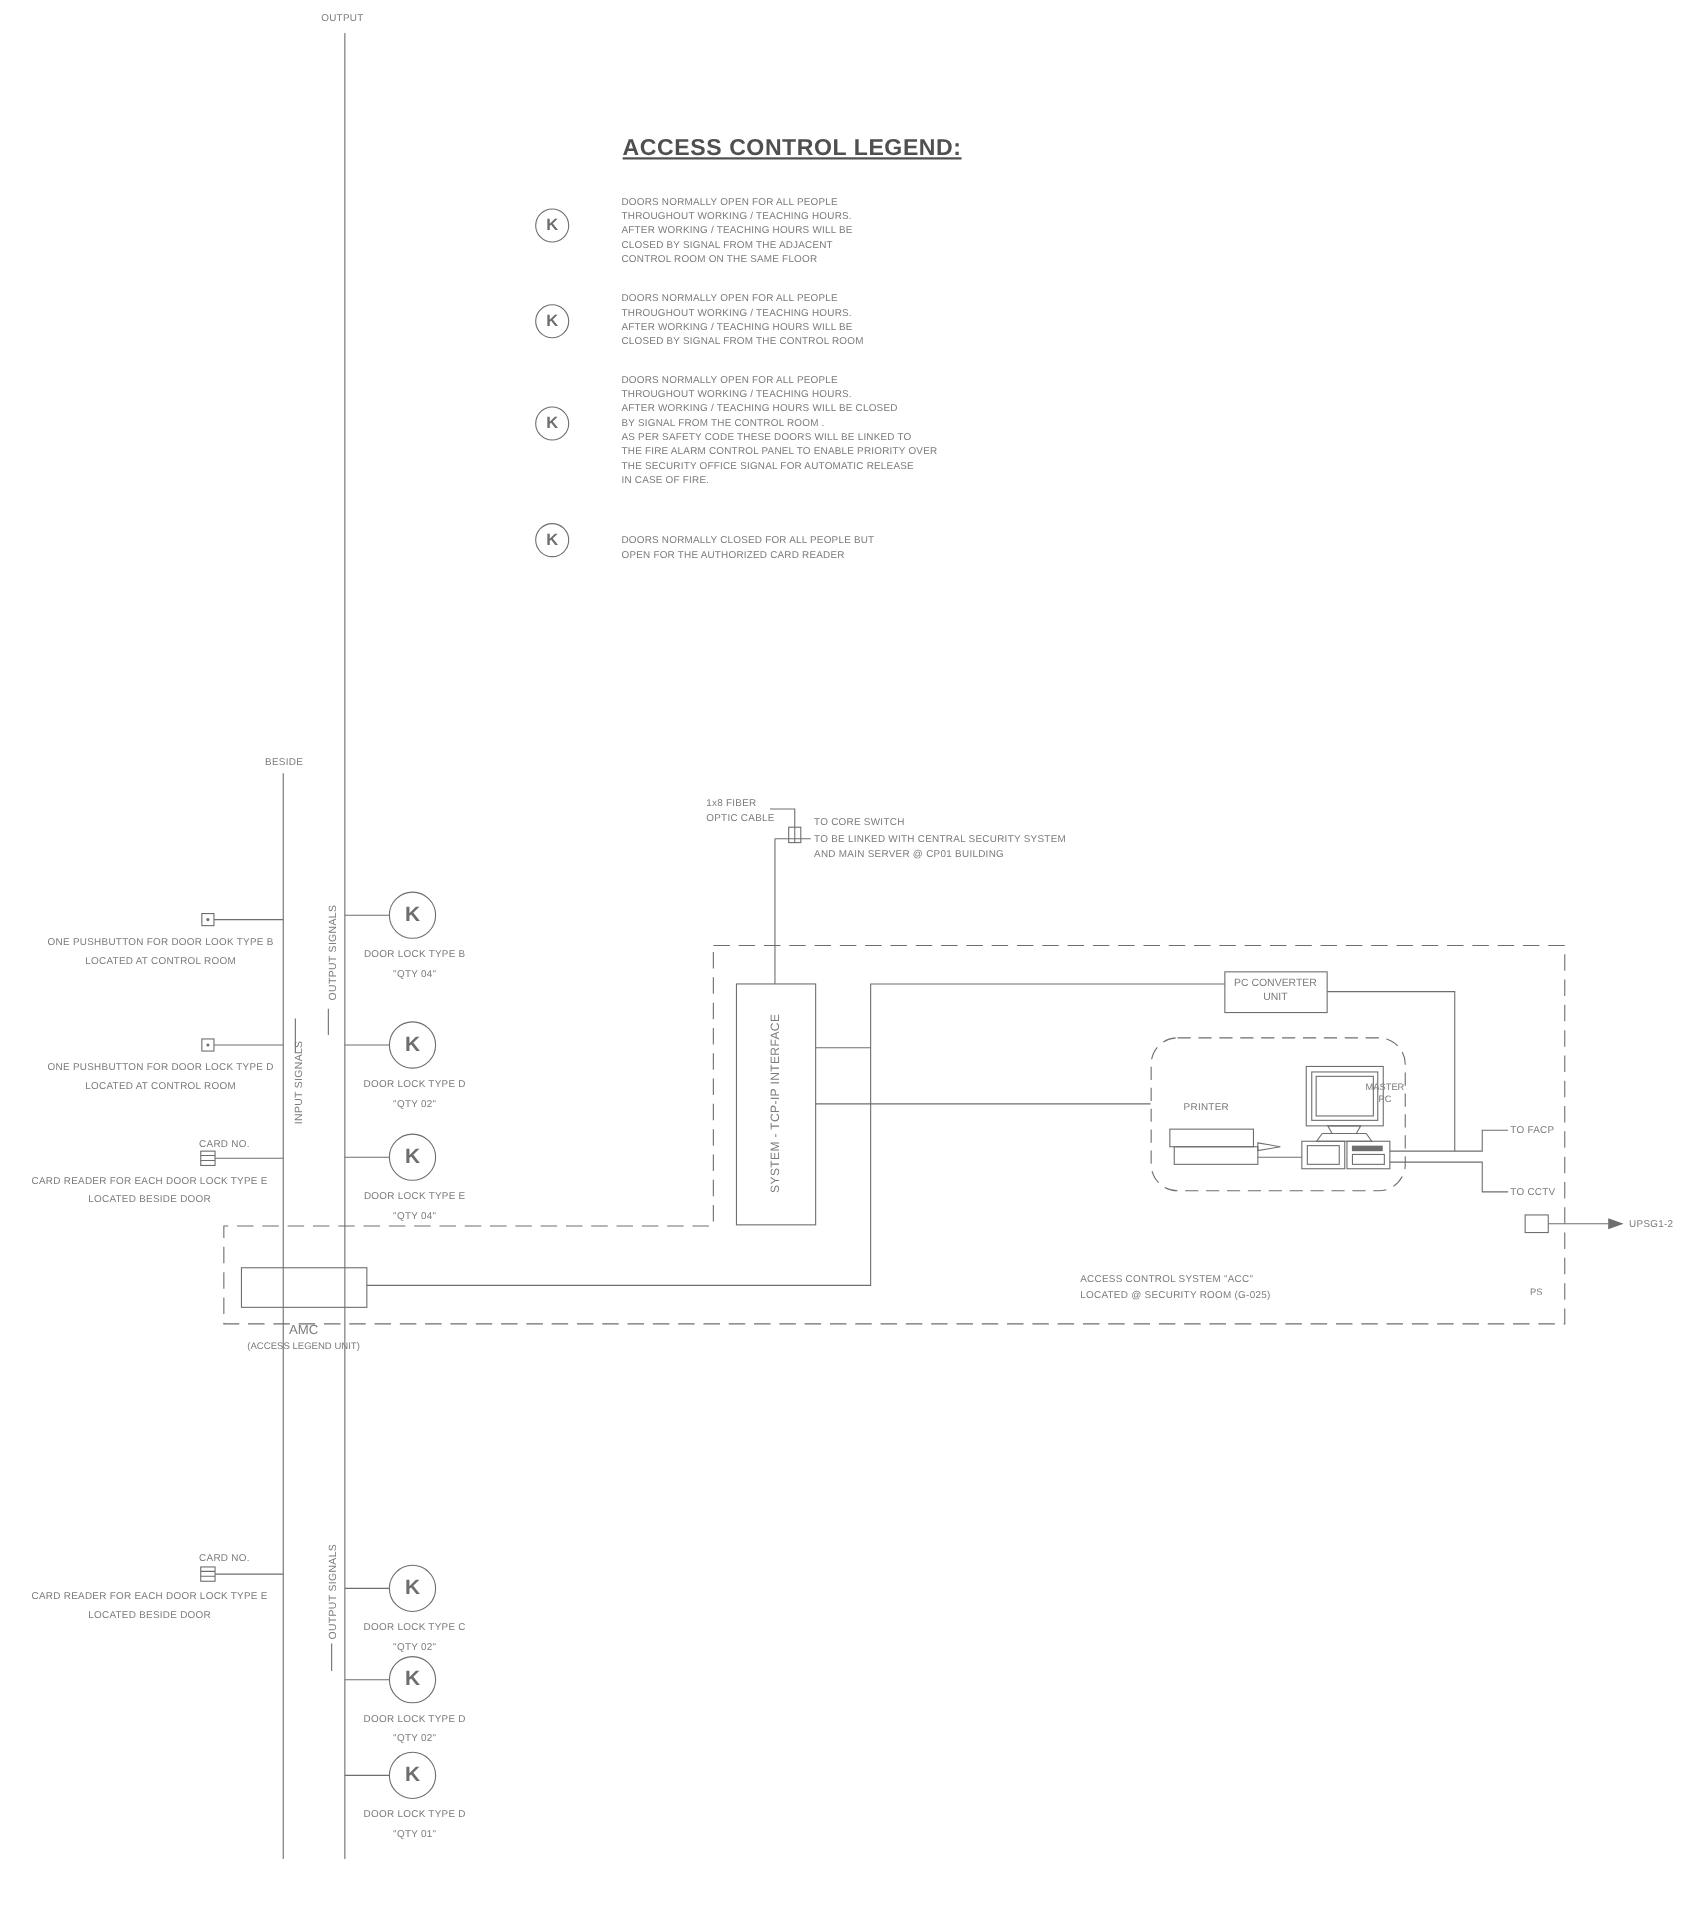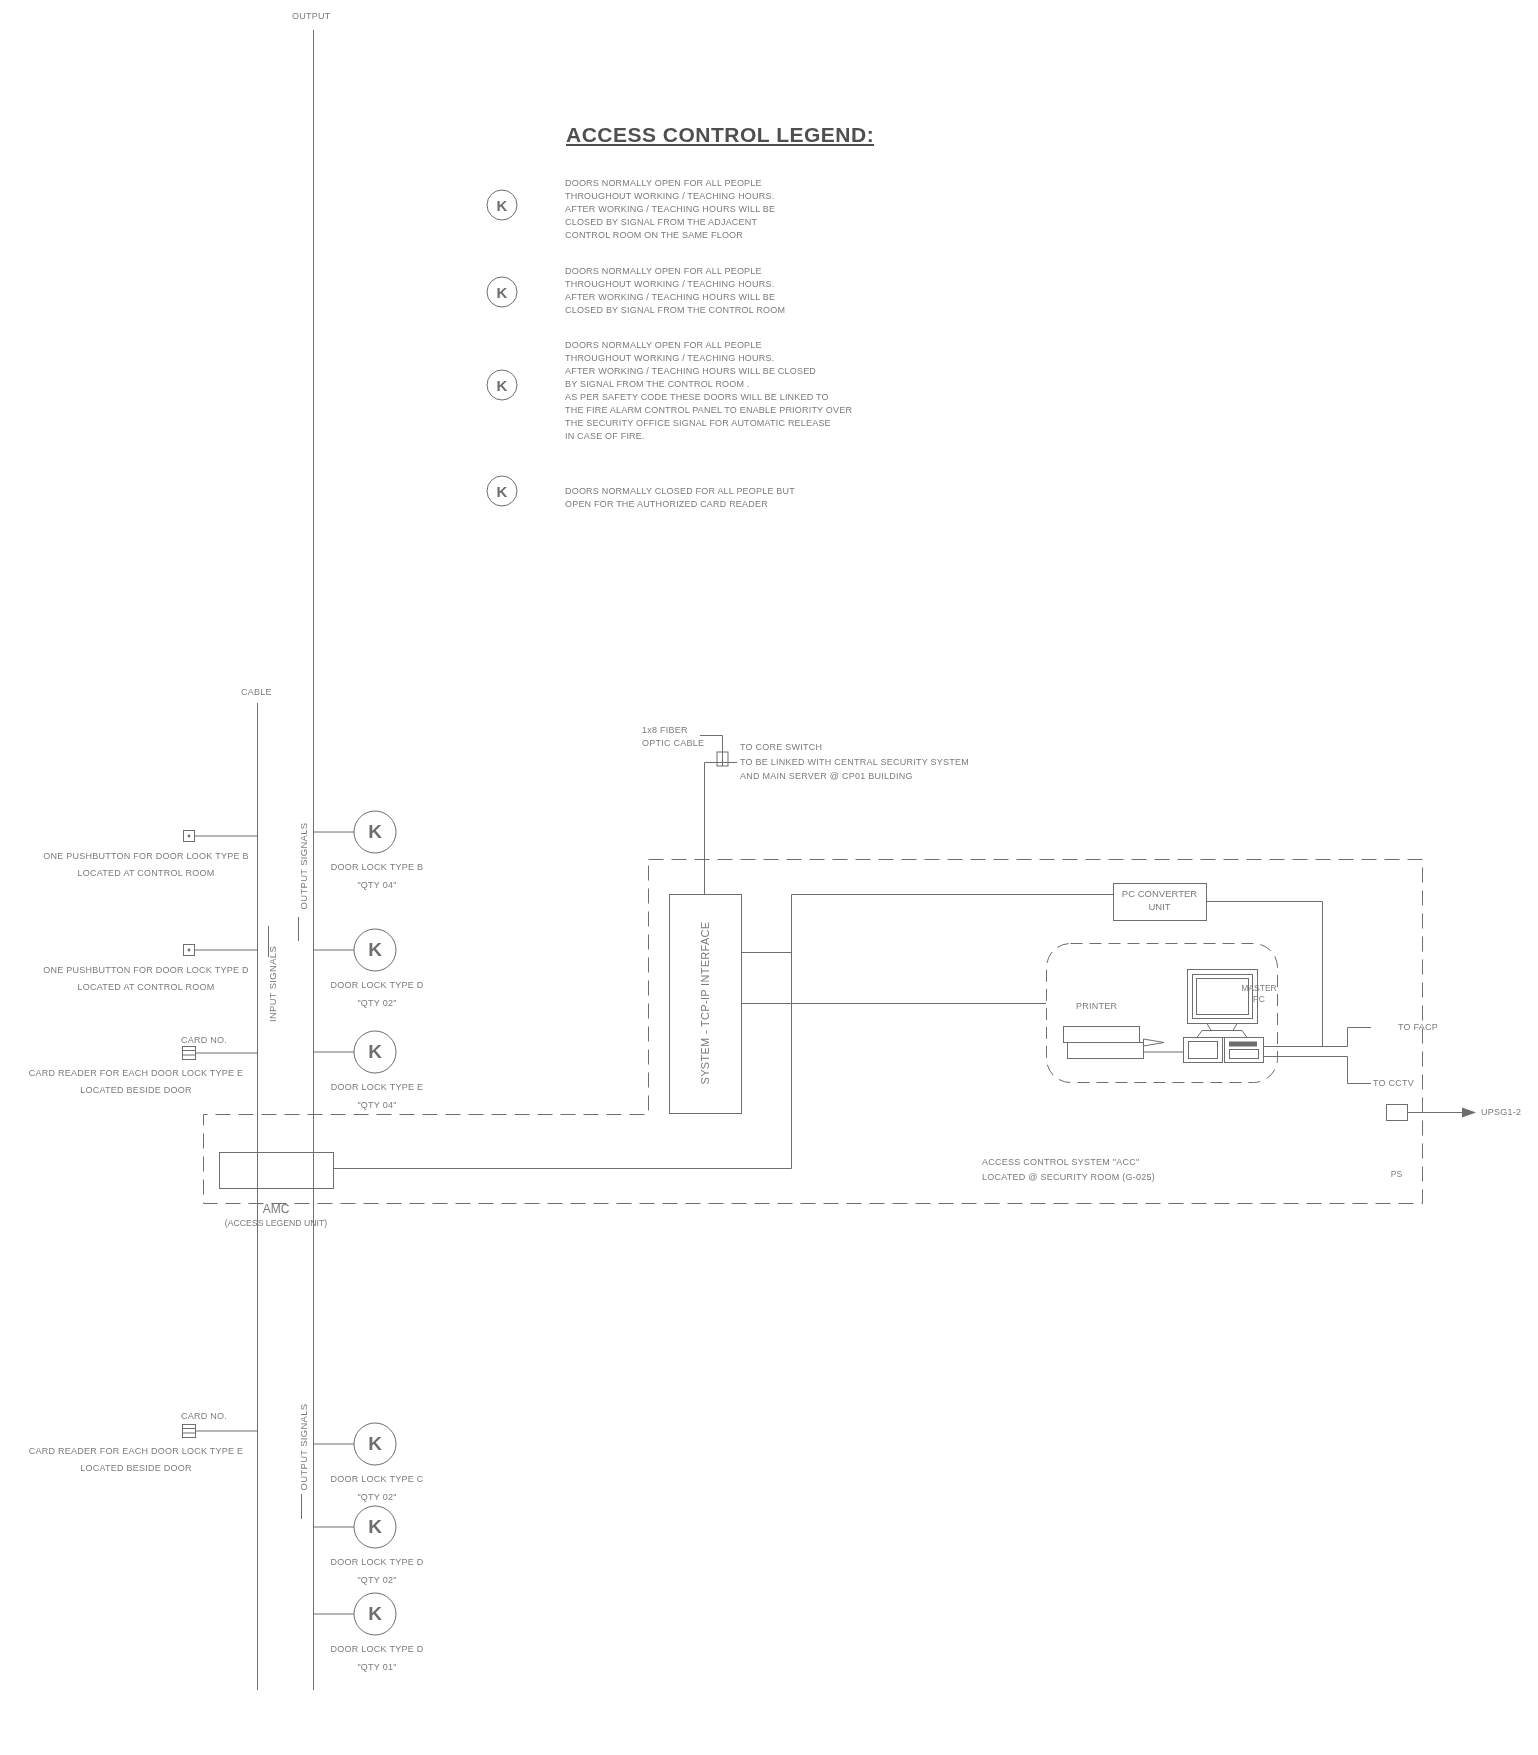--- a/index.html
+++ b/index.html
@@ -125,21 +125,21 @@
     <path d="M1263.5 1056.5 H1347.5 V1083.5 H1371"></path>
 
     <g>
       <rect x="1386.5" y="1104.5" width="21" height="16"></rect>
       <path d="M1407.5 1112.5 H1462"></path>
       <path d="M1462 1107.5 L1476 1112.5 L1462 1117.5 Z" fill="#6e6e6e" stroke="none"></path>
     </g>
   </svg>
 
   <div class="t" style="left:292px;top:10px;">OUTPUT</div>
-  <div class="t" style="left:241px;top:686px;">CABLE</div>
+  <div class="t" style="left:241px;top:686px;">BESIDE</div>
   <div class="vlabel" style="left:303px;top:866px;">OUTPUT SIGNALS</div>
   <div class="vlabel" style="left:272px;top:984px;">INPUT SIGNALS</div>
   <div class="vlabel" style="left:303px;top:1447px;">OUTPUT SIGNALS</div>
 
   <div id="legend-title">ACCESS CONTROL LEGEND:</div>
   <div class="kletter k-small" style="left:502px;top:205px;">K</div>
   <div class="kletter k-small" style="left:502px;top:292px;">K</div>
   <div class="kletter k-small" style="left:502px;top:385px;">K</div>
   <div class="kletter k-small" style="left:502px;top:491px;">K</div>
   <div class="legend-block" style="top:177px;">DOORS NORMALLY OPEN FOR ALL PEOPLE<br>THROUGHOUT WORKING / TEACHING HOURS.<br>AFTER WORKING / TEACHING HOURS WILL BE<br>CLOSED BY SIGNAL FROM THE ADJACENT<br>CONTROL ROOM  ON THE SAME FLOOR</div>
@@ -174,21 +174,21 @@
   <div class="cap" style="left:277px;top:1640px;width:200px;line-height:18px;">
     <span>DOOR LOCK TYPE D</span><br><span>"QTY 01"</span></div>
 
   <div class="t" style="left:642px;top:724px;line-height:13px;">1x8 FIBER<br>OPTIC CABLE</div>
   <div class="t" style="left:740px;top:740px;line-height:14.5px;">TO CORE SWITCH<br>TO BE LINKED WITH CENTRAL SECURITY SYSTEM<br>AND MAIN SERVER @ CP01 BUILDING</div>
 
   <div class="vlabel" style="left:705px;top:1003px;font-size:11px;">SYSTEM - TCP-IP INTERFACE</div>
   <div class="boxlabel" style="left:1113px;top:888px;width:93px;font-size:9.5px;line-height:12.5px;">PC CONVERTER<br>UNIT</div>
   <div class="t" style="left:1076px;top:1000px;">PRINTER</div>
   <div class="boxlabel" style="left:1196px;top:983px;width:52px;font-size:8.5px;line-height:11px;margin-left:37px;">MASTER<br>PC</div>
-  <div class="t" style="left:1373px;top:1021px;margin-left:25px;">TO FACP</div>
+  <div class="t" style="left:1373px;top:1021px;">TO FACP</div>
   <div class="t" style="left:1373px;top:1077px;">TO CCTV</div>
   <div class="boxlabel" style="left:1386px;top:1126px;width:21px;font-size:8.5px;margin-top:43px;">PS</div>
   <div class="t" style="left:1481px;top:1106px;">UPSG1-2</div>
   <div class="t" style="left:982px;top:1155px;line-height:14.5px;">ACCESS CONTROL SYSTEM "ACC"<br>LOCATED @ SECURITY ROOM (G-025)</div>
 
   <div class="boxlabel" style="left:219px;top:1154px;width:114px;">
     <div style="font-size:12px;line-height:15px;margin-top:48px;">AMC</div>
     <div style="font-size:8.7px;line-height:12px;">(ACCESS LEGEND UNIT)</div>
   </div>
 

